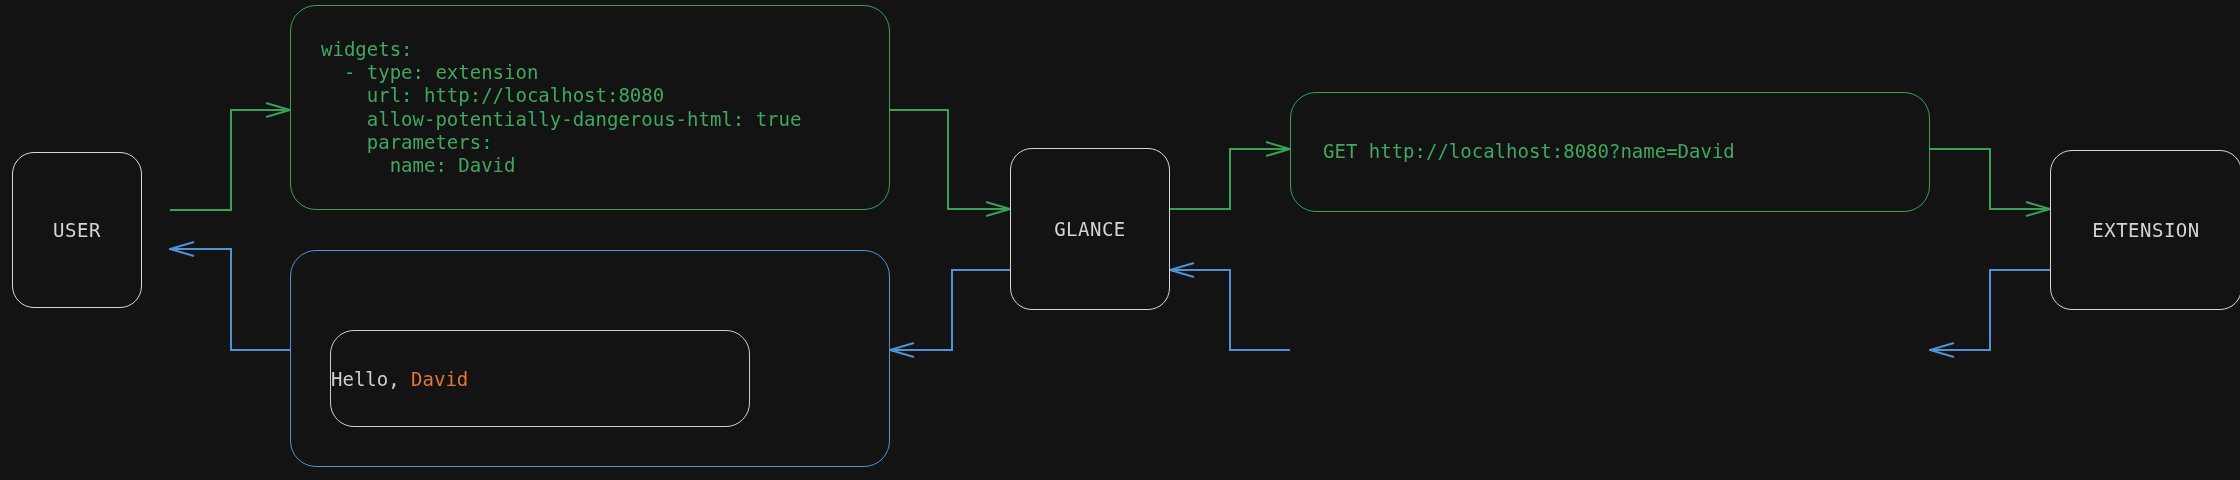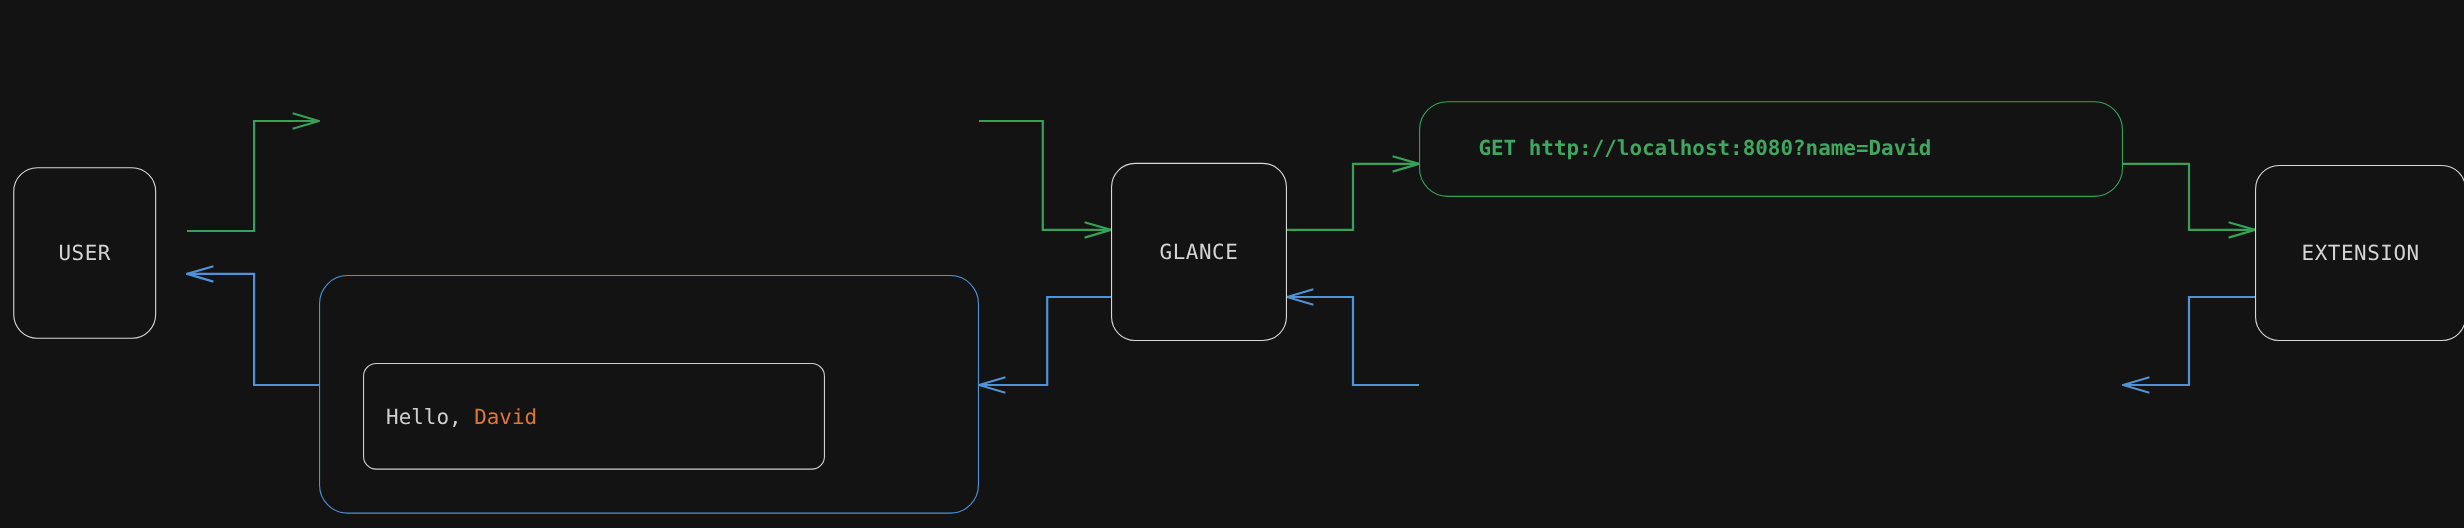--- a/index.html
+++ b/index.html
@@ -52,38 +52,37 @@
     font-size:19px;
     line-height:23.3px;
     white-space:pre;
   }
   .msgbox.green{border:1.5px solid var(--green);}
   .msgbox.green pre{color:var(--green-text);}
   .msgbox.blue{border:1.5px solid var(--blue);}
   .msgbox.blue pre{color:var(--blue-text);}
 
   .box-config{left:290px;top:5px;width:600px;height:205px;padding-left:30px;}
-  .box-request{left:1290px;top:92px;width:640px;height:87px;padding-left:53px;font-weight:bold;}
+  .box-request{left:1290px;top:92px;width:640px;height:120px;padding-left:32px;}
   .box-response{left:1290px;top:250px;width:640px;height:200px;padding-left:53px;}
 
   .box-rendered{
     position:absolute;
     left:290px;top:250px;width:600px;height:217px;
     border:1.5px solid var(--blue);
     border-radius:26px;
     box-sizing:border-box;
   }
   .rendered-inner{
     position:absolute;
     left:330px;top:330px;width:420px;height:97px;
     border:1.5px solid var(--inner-border);
-    border-radius:12px;
+    border-radius:24px;
     box-sizing:border-box;
     display:flex;align-items:center;
-    padding-left:20px;
     font-size:19px;
     color:#cfcfcf;
     white-space:pre;
   }
   .rendered-inner .name{color:var(--orange);text-align:right;}
 </style>
 </head>
 <body>
 
 <div class="canvas">
@@ -112,20 +111,28 @@
   </div>
 
   <div class="node node-glance">
     <span>GLANCE</span>
   </div>
 
   <div class="node node-extension">
     <span>EXTENSION</span>
   </div>
 
+  <div class="msgbox green box-config">
+    <pre>widgets:
+  - type: extension
+    url: http://localhost:8080
+    allow-potentially-dangerous-html: true
+    parameters:
+      name: David</pre>
+  </div>
 
   <div class="msgbox green box-request">
     <pre>GET http://localhost:8080?name=David</pre>
   </div>
 
 
   <div class="box-rendered">
     
   </div>
   <div class="rendered-inner"><span>Hello, </span><span class="name">David</span></div>

